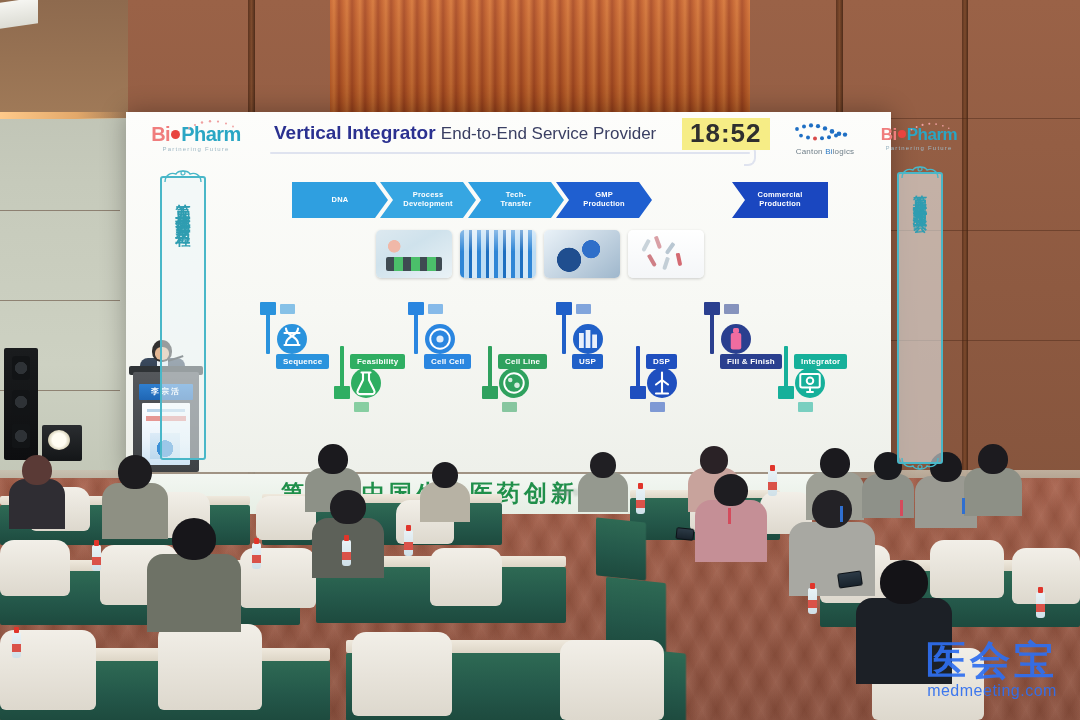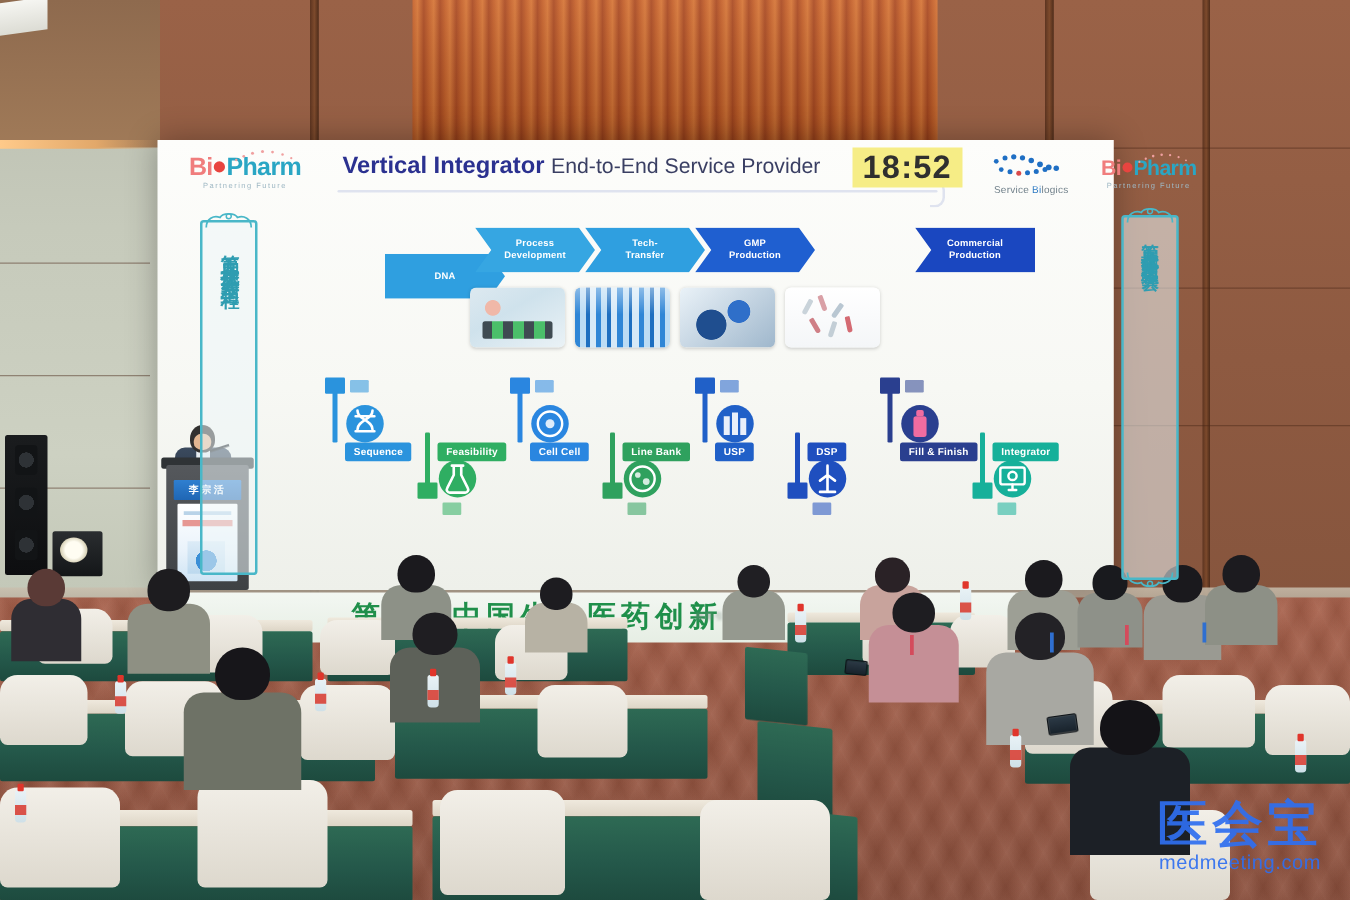--- a/index.html
+++ b/index.html
@@ -251,25 +251,25 @@
             <circle cx="20" cy="15.6" r="1.9"></circle>
               <circle cx="27" cy="17.4" r="2"></circle>
             <circle cx="41" cy="18.2" r="2"></circle>
               <circle cx="48" cy="17.2" r="2"></circle>
             <circle cx="55" cy="15.6" r="2"></circle>
           </g>
           <g fill="#d94a4a">
             <circle cx="34" cy="18.6" r="2"></circle>
           </g>
         </svg>
-        <div class="canton-txt"><span>Service </span><i>Bi</i><span>logics</span></div>
+        <div class="canton-txt"><span>Canton </span><i>Bi</i><span>logics</span></div>
       </div>
 
       <div class="chev-row">
-          <div class="chev chev-first" style="left: 16px; width: 96px; background: rgb(47, 159, 224); margin-top: 21px;">
+          <div class="chev chev-first" style="left: 0px; width: 96px; background: rgb(47, 159, 224);">
             <span>DNA</span>
           </div>
           <div class="chev" style="left: 88px; width: 96px; background: rgb(54, 166, 226);">
             <span>Process<br>Development</span>
           </div>
           <div class="chev" style="left: 176px; width: 96px; background: rgb(47, 159, 224);">
             <span>Tech-<br>Transfer</span>
           </div>
           <div class="chev" style="left: 264px; width: 96px; background: rgb(31, 95, 208);">
             <span>GMP<br>Production</span>
@@ -332,21 +332,21 @@
           <div class="node" style="left: 236px; top: 0px;">
             <div class="cap" style="left:0;top:84px;background:#2fa15e"></div>
             <div class="stalk" style="left:6px;top:44px;height:42px;background:#2fa15e"></div>
             <div class="circ" style="left:17px;top:66px;background:#2fa15e">
               <svg viewBox="0 0 20 20">
                 <circle cx="10" cy="10" r="6.5" stroke="#fff" stroke-width="1.3" fill="none"></circle>
                 <circle cx="7.5" cy="8" r="1.5" fill="#fff" opacity=".8"></circle>
                 <circle cx="12" cy="11.5" r="1.8" fill="#fff" opacity=".8"></circle>
               </svg>
             </div>
-            <div class="lbl" style="left:16px;top:52px;background:#2fa15e">Line Bank</div>
+            <div class="lbl" style="left:16px;top:52px;background:#2fa15e">Cell Line</div>
             <div class="num" style="left:20px;top:100px;background:#2fa15e;opacity:.55"></div>
           </div>
           <div class="node" style="left: 310px; top: 0px;">
             <div class="cap" style="left:0;top:0px;background:#2060c8"></div>
             <div class="stalk" style="left:6px;top:10px;height:42px;background:#2060c8"></div>
             <div class="circ" style="left:17px;top:22px;background:#2060c8">
               <svg viewBox="0 0 20 20">
                 <rect x="4" y="6" width="3.2" height="10" fill="#fff" opacity=".9"></rect>
                 <rect x="8.4" y="4" width="3.2" height="12" fill="#fff" opacity=".9"></rect>
                 <rect x="12.8" y="7" width="3.2" height="9" fill="#fff" opacity=".9"></rect>

